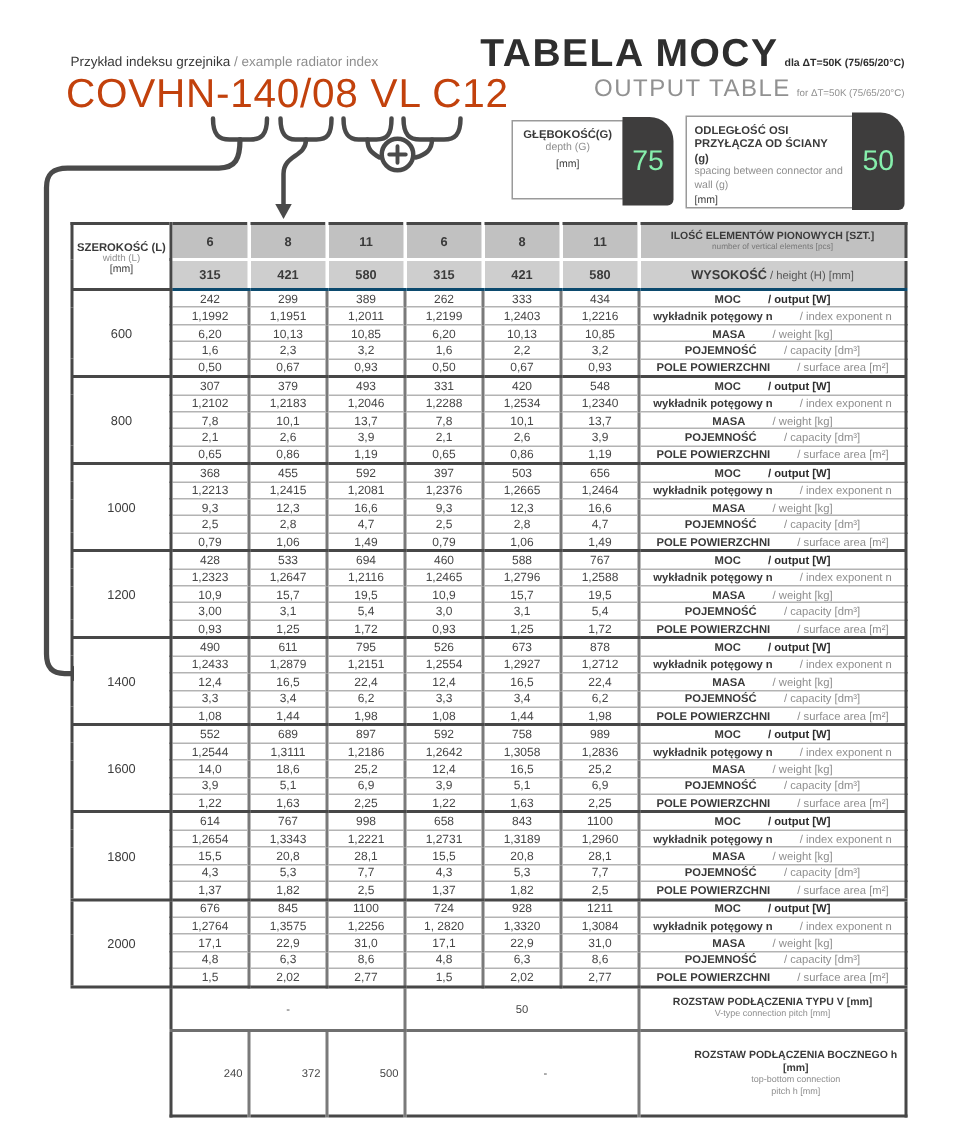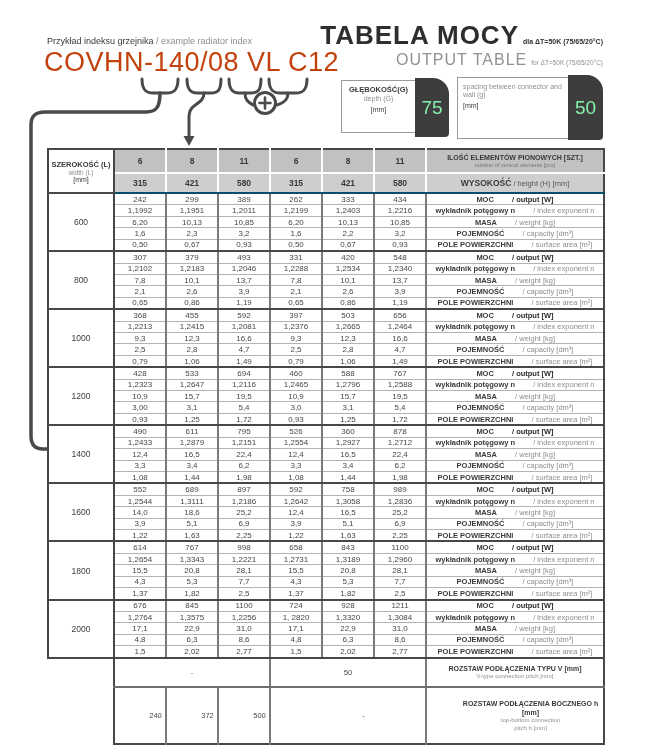--- a/index.html
+++ b/index.html
@@ -103,20 +103,21 @@
   </div>
 
   <div class="ibox-white" id="ibox1-white">
     <div class="pl">GŁĘBOKOŚĆ(G)</div>
     <div class="en">depth (G)</div>
     <div class="unit">[mm]</div>
   </div>
   <div class="ibox-dark" id="ibox1-dark">75</div>
 
   <div class="ibox-white" id="ibox2-white">
+    <div class="pl">ODLEGŁOŚĆ OSI PRZYŁĄCZA OD ŚCIANY (g)</div>
     <div class="en">spacing between connector and wall (g)</div>
     <div class="unit">[mm]</div>
   </div>
   <div class="ibox-dark" id="ibox2-dark">50</div>
 
   <table id="main-table">
     <colgroup>
       <col style="width:66px">
         <col style="width:52px">
         <col style="width:52px">
@@ -338,21 +339,21 @@
           <td class="num">1,25</td>
           <td class="num">1,72</td>
           <td class="lbl"><span class="pl">POLE POWIERZCHNI</span><span class="en"> / surface area [m²]</span></td>
         </tr>
         <tr>
           <td class="w-cell" rowspan="5">1400</td>
           <td class="num">490</td>
           <td class="num">611</td>
           <td class="num">795</td>
           <td class="num">526</td>
-          <td class="num">360</td>
+          <td class="num">673</td>
           <td class="num">878</td>
           <td class="lbl all-bold"><span class="pl">MOC</span><span class="en"> / output [W]</span></td>
         </tr>
         <tr>
           <td class="num">1,2433</td>
           <td class="num">1,2879</td>
           <td class="num">1,2151</td>
           <td class="num">1,2554</td>
           <td class="num">1,2927</td>
           <td class="num">1,2712</td>

